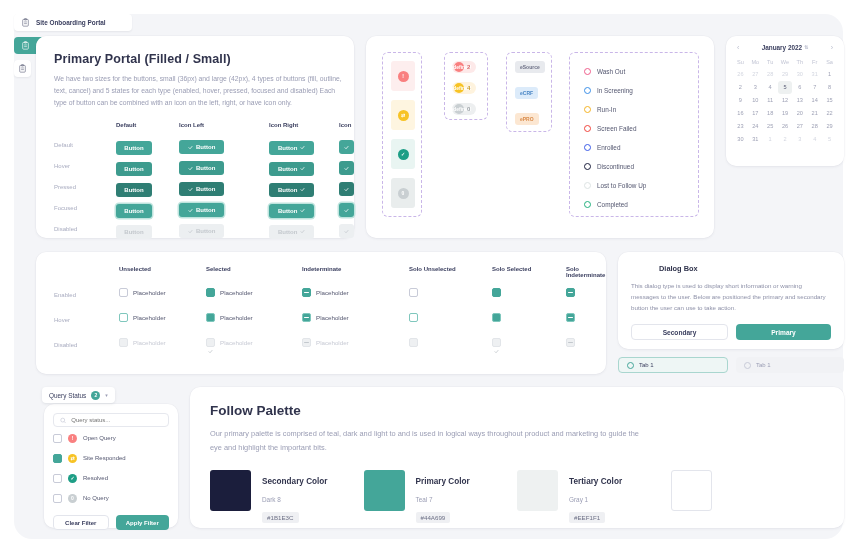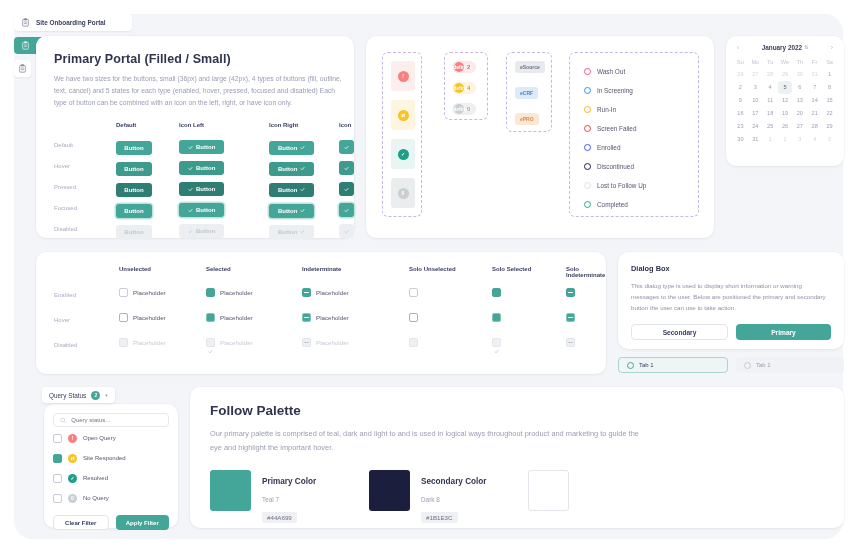--- a/index.html
+++ b/index.html
@@ -118,21 +118,21 @@
   .box.dis { background: #eef0f2; border-color: #e2e5e9; cursor: default; }
   .box.dis.on, .box.dis.ind { background: #eef0f2; border-color: #e2e5e9; }
   .box .mk { width: 5px; height: 5px; }
   .box .dash { width: 5px; height: 1.4px; background: #fff; border-radius: 1px; }
   .box.dis .dash { background: #c3c8cd; }
   .cgroup label { font-size: 6.2px; color: #53566f; cursor: pointer; }
   .cgroup.dis label { color: #c7cad4; }
 
   
   #card-dialog { left: 604px; top: 238px; width: 226px; height: 97px; padding: 12px 13px; }
-  .dlg-t { font-size: 7.4px; font-weight: bold; color: #31344d; }
+  .dlg-t { font-size: 7.4px; font-weight: bold; color: #31344d; margin-left: 28px; }
   .dlg-b { font-size: 6.2px; color: #8e91a8; line-height: 1.8; margin-top: 7px; }
   .dlg-acts { display: flex; gap: 8px; margin-top: 11px; }
   .dbtn { flex: 1; height: 16px; border-radius: 4px; font-size: 6.6px; font-weight: bold;
           display: flex; align-items: center; justify-content: center; cursor: pointer; }
   .dbtn.sec { background: #fff; color: #3c4060; border: 1px solid #e3e5ec; }
   .dbtn.pri { background: #44a699; color: #fff; }
   #tabs-row { position: absolute; left: 604px; top: 343px; width: 226px; height: 16px;
               display: flex; gap: 8px; }
   .tab { flex: 1; display: flex; align-items: center; gap: 5px; height: 16px;
          border-radius: 4px; padding: 0 8px; font-size: 6px; cursor: pointer; }
@@ -672,29 +672,33 @@
           </div>
         </div>
       <div class="qacts">
         <div class="qbtn clear">Clear Filter</div>
         <div class="qbtn apply">Apply Filter</div>
       </div>
     </div>
 
     <div class="card" id="card-palette">
       <div class="pal-title">Follow Palette</div>
-      <div class="pal-desc" style="width:430px;">Our primary palette is comprised of teal, dark and light to and is used in logical ways throughout product and marketing to guide the eye and highlight the important hover.</div>
+      <div class="pal-desc" style="width:430px;">Our primary palette is comprised of teal, dark and light to and is used in logical ways throughout product and marketing to guide the eye and highlight the important bits.</div>
       <div class="swatches" id="swatches">
+          <div class="sw">
+            <span class="chip" style="background:#1B1E3C;"></span>
+            <span><span class="nm">Secondary Color</span><br><span class="sub">Dark 8</span><br><span class="hex">#1B1E3C</span></span>
+          </div>
           <div class="sw">
             <span class="chip" style="background:#44A699;"></span>
             <span><span class="nm">Primary Color</span><br><span class="sub">Teal 7</span><br><span class="hex">#44A699</span></span>
           </div>
           <div class="sw">
-            <span class="chip" style="background:#1B1E3C;"></span>
-            <span><span class="nm">Secondary Color</span><br><span class="sub">Dark 8</span><br><span class="hex">#1B1E3C</span></span>
+            <span class="chip" style="background:#EEF1F1;"></span>
+            <span><span class="nm">Tertiary Color</span><br><span class="sub">Gray 1</span><br><span class="hex">#EEF1F1</span></span>
           </div>
           <div class="sw">
             <span class="chip" style="background:#FFFFFF;border:1px solid #e3e5ec;"></span>
           </div>
         </div>
     </div>
 
   </div>
 </div>
 

